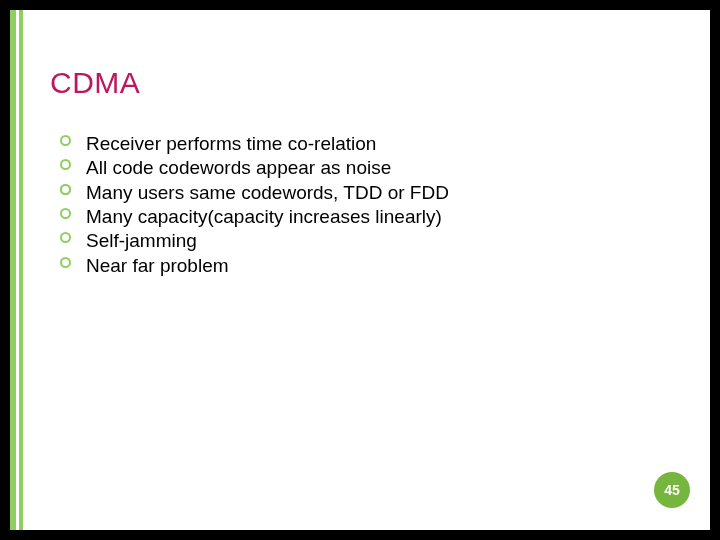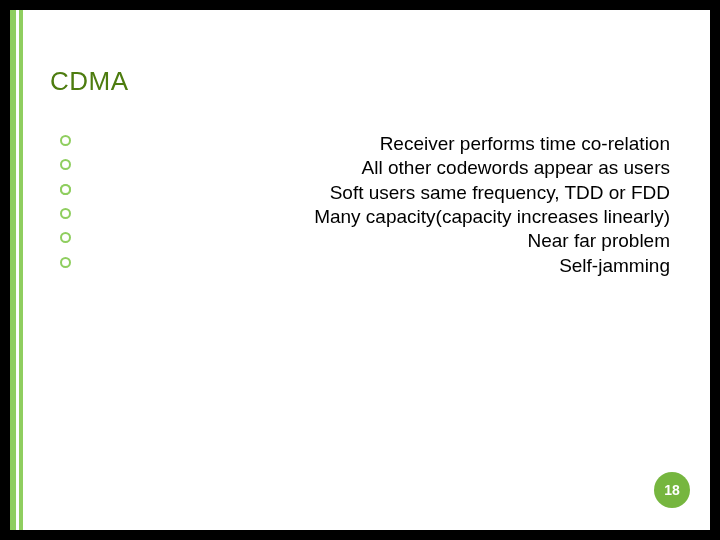--- a/index.html
+++ b/index.html
@@ -38,34 +38,33 @@
   }
   .bar.inner {
     left: 9px;
     width: 4px;
     background: #8fce5f;
   }
   .title {
     position: absolute;
     left: 40px;
     top: 56px;
-    font-size: 26px;
+    font-size: 30px;
     letter-spacing: 0.5px;
-    color: #4d7c0f;
+    color: #be185d;
     font-weight: 400;
   }
   .content {
     position: absolute;
     left: 50px;
     top: 122px;
     width: 610px;
     color: #000;
     font-size: 19px;
     line-height: 1.28;
-    text-align: right;
   }
   .content ul {
     list-style: none;
     margin: 0;
     padding: 0;
   }
   .content li {
     position: relative;
     padding-left: 26px;
     margin: 0;
@@ -108,40 +107,40 @@
   <div class="title">CDMA</div>
 
   <div class="content">
     <ul>
       <li>
         <span class="bullet-mark"></span>
         <span>Receiver performs time co-relation</span>
       </li>
       <li>
         <span class="bullet-mark"></span>
-        <span>All other codewords appear as users</span>
+        <span>All code codewords appear as noise</span>
       </li>
       <li>
         <span class="bullet-mark"></span>
       </li>
       <li>
         <span class="bullet-mark"></span>
-        <span>Soft users same frequency, TDD or FDD</span>
+        <span>Many users same codewords, TDD or FDD</span>
       </li>
       <li>
         <span class="bullet-mark"></span>
         <span>Many capacity(capacity increases linearly)</span>
       </li>
       <li>
         <span class="bullet-mark"></span>
-        <span>Near far problem</span>
+        <span>Self-jamming</span>
       </li>
       <li>
         <span class="bullet-mark"></span>
-        <span>Self-jamming</span>
+        <span>Near far problem</span>
       </li>
     </ul>
   </div>
 
   <div class="pagenum">
-    <span>18</span>
+    <span>45</span>
   </div>
 </div>
 
 </body></html>

